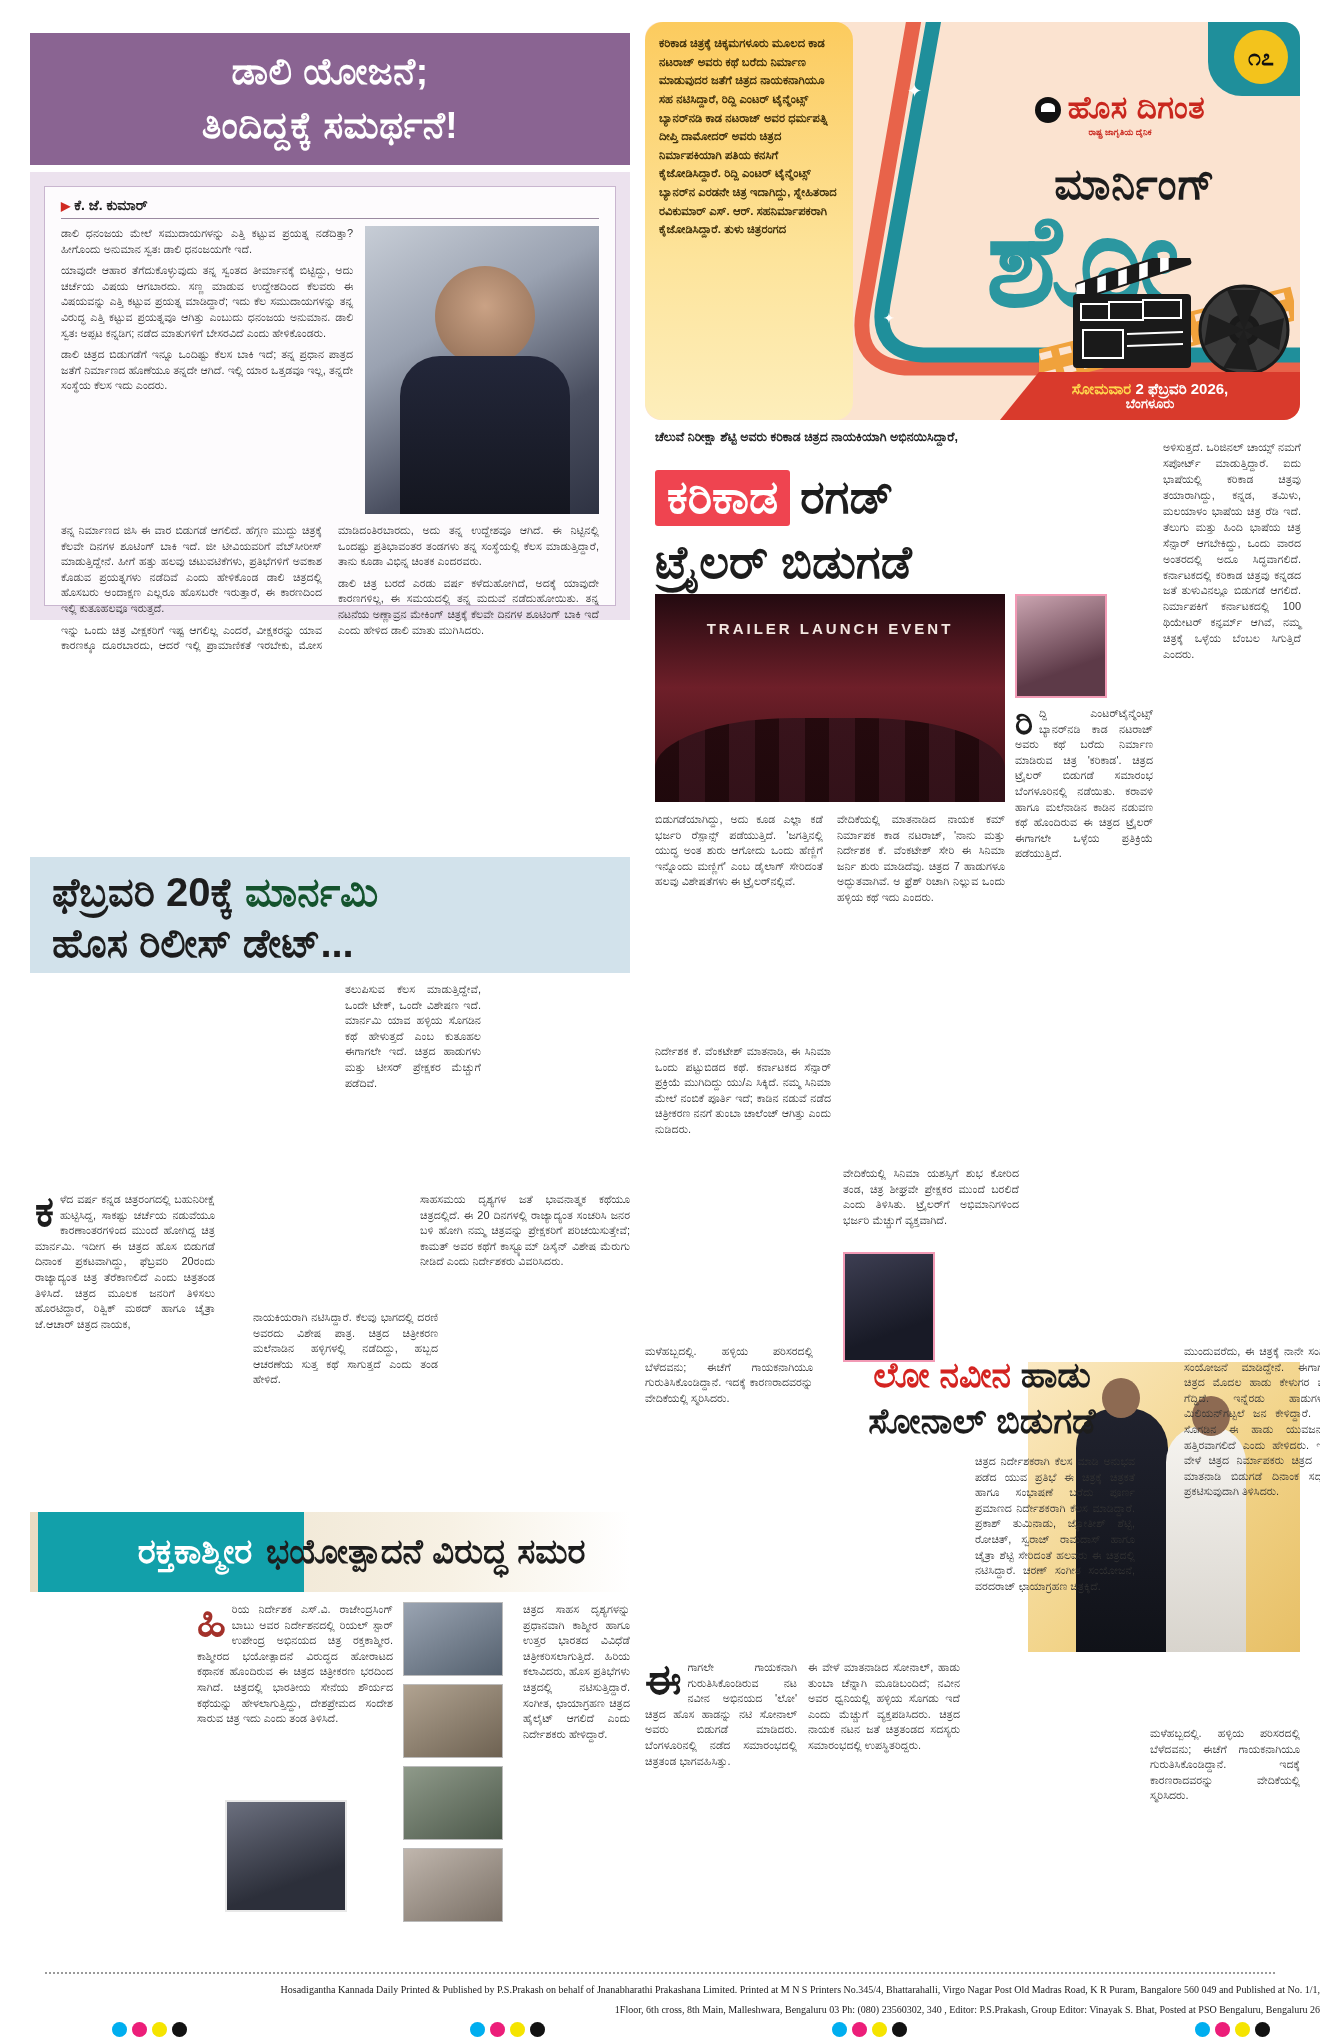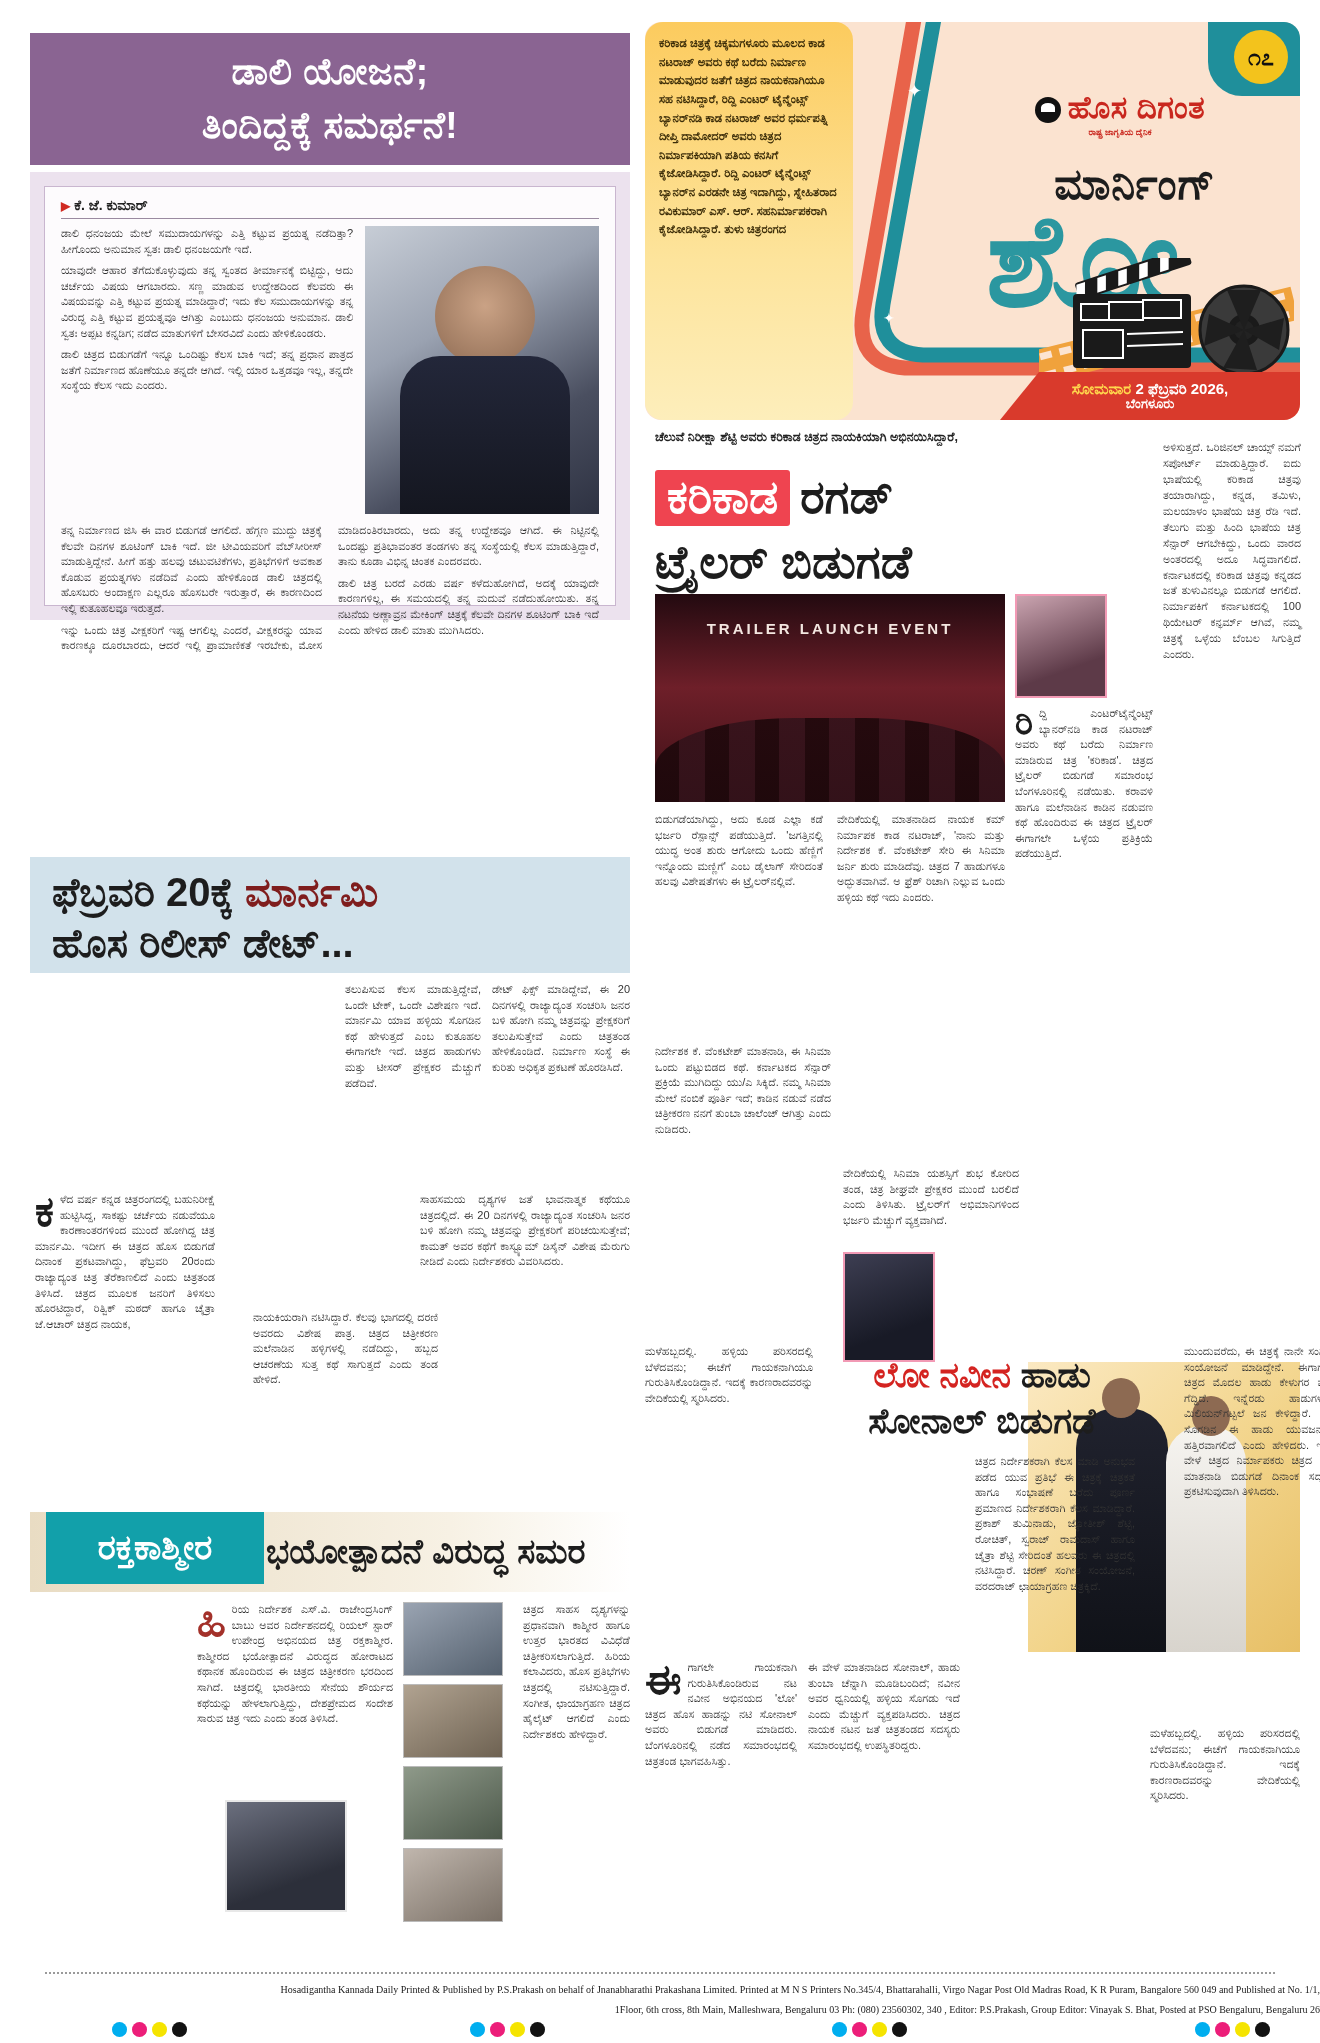--- a/index.html
+++ b/index.html
@@ -85,39 +85,39 @@
     background:linear-gradient(#20222e,#101218);}
   .ph-couple .f{position:absolute;left:138px;top:64px;width:80px;height:226px;border-radius:36px 36px 0 0;
     background:linear-gradient(#f6f4f0,#d8d4cd);}
   .ph-couple .m:before,.ph-couple .f:before{content:"";position:absolute;top:-30px;left:26px;width:38px;height:40px;
     border-radius:50%;background:#8d6a52;}
 
   
   .mn-head{left:30px;top:857px;width:600px;height:116px;background:#d2e2eb;
     padding:10px 0 0 22px;box-sizing:border-box;}
   .mn-head .l{font-size:40px;font-weight:bold;color:#1d1d1d;line-height:1.25;}
-  .mn-head .red{color:#7f1d1d;font-family:Liberation Serif, serif;}
+  .mn-head .red{color:#14532d;font-family:Liberation Serif, serif;}
   .ph-marnami{left:35px;top:982px;width:300px;height:200px;
     background:linear-gradient(140deg,#141a33 0%,#3c2147 55%,#56284e 100%);}
   .ph-marnami .ov{position:absolute;left:0;top:24px;width:100%;text-align:center;color:#f2892a;
     font-size:30px;font-weight:bold;letter-spacing:2px;}
   .ph-marnami .crowd{position:absolute;left:0;bottom:0;width:100%;height:96px;
     background:repeating-linear-gradient(90deg,#10131f 0 30px,#242a3e 30px 62px);border-radius:30% 30% 0 0/50% 50% 0 0;}
   .mn-r1{left:345px;top:982px;width:136px;height:200px;}
   .mn-r2{left:492px;top:982px;width:138px;height:200px;}
   .mn-c1{left:35px;top:1192px;width:180px;height:300px;}
   .mn-portrait{left:225px;top:1192px;}
   .pt-man2{width:118px;height:108px;background:linear-gradient(160deg,#6b6f7e,#2c2f3a 70%);border:2px solid #e8e8e8;}
   .mn-c2{left:225px;top:1310px;width:185px;height:182px;margin-left:28px;}
   .mn-c3{left:420px;top:1192px;width:210px;height:300px;}
 
   
   .rk-band{left:30px;top:1512px;width:600px;height:80px;background:linear-gradient(90deg,#e9dcc3,#f7f1e4 70%,#ffffff);}
-  .rk-box{position:absolute;left:16px;top:0;width:218px;height:72px;background:#12a0aa;color:#fff;
-    display:flex;align-items:center;justify-content:center;font-size:34px;font-weight:bold;}
+  .rk-box{position:absolute;left:8px;top:0;width:218px;height:80px;background:#12a0aa;color:#fff;
+    display:flex;align-items:center;justify-content:center;font-size:34px;font-weight:bold;padding-left:48px;}
   .rk-rest{position:absolute;left:236px;top:0;height:80px;display:flex;align-items:center;
     font-size:34px;font-weight:bold;color:#1d1d1d;}
   .rk-c1{left:197px;top:1602px;width:196px;height:333px;}
   .rk-ports{left:403px;top:1602px;width:110px;height:333px;display:flex;flex-direction:column;gap:8px;}
   .pt-sm{width:100px;height:74px;border:1px solid #bbb;box-sizing:border-box;}
   .pt-s1{background:linear-gradient(150deg,#9aa4b2,#54606e);}
   .pt-s2{background:linear-gradient(150deg,#b1a391,#6e6252);}
   .pt-s3{background:linear-gradient(150deg,#8f9a8a,#4c584a);}
   .pt-s4{background:linear-gradient(150deg,#c0b6ad,#7a7066);}
   .rk-c2{left:523px;top:1602px;width:107px;height:333px;}
@@ -298,21 +298,20 @@
     <div class="m"></div>
     <div class="f"></div>
   </div>
 
   <div class="abs mn-head">
     <div class="l"><span>ಫೆಬ್ರವರಿ 20ಕ್ಕೆ </span><span class="red">ಮಾರ್ನಮಿ</span></div>
     <div class="l">ಹೊಸ ರಿಲೀಸ್ ಡೇಟ್...</div>
   </div>
 
   <div class="abs mn-r1 bodytext just">ತಲುಪಿಸುವ ಕೆಲಸ ಮಾಡುತ್ತಿದ್ದೇವೆ, ಒಂದೇ ಟೇಕ್, ಒಂದೇ ವಿಶೇಷಣ ಇದೆ. ಮಾರ್ನಮಿ ಯಾವ ಹಳ್ಳಿಯ ಸೊಗಡಿನ ಕಥೆ ಹೇಳುತ್ತದೆ ಎಂಬ ಕುತೂಹಲ ಈಗಾಗಲೇ ಇದೆ. ಚಿತ್ರದ ಹಾಡುಗಳು ಮತ್ತು ಟೀಸರ್ ಪ್ರೇಕ್ಷಕರ ಮೆಚ್ಚುಗೆ ಪಡೆದಿವೆ.</div>
-  <div class="abs mn-r2 bodytext just">ಡೇಟ್ ಫಿಕ್ಸ್ ಮಾಡಿದ್ದೇವೆ, ಈ 20 ದಿನಗಳಲ್ಲಿ ರಾಜ್ಯಾದ್ಯಂತ ಸಂಚರಿಸಿ ಜನರ ಬಳಿ ಹೋಗಿ ನಮ್ಮ ಚಿತ್ರವನ್ನು ಪ್ರೇಕ್ಷಕರಿಗೆ ತಲುಪಿಸುತ್ತೇವೆ ಎಂದು ಚಿತ್ರತಂಡ ಹೇಳಿಕೊಂಡಿದೆ. ನಿರ್ಮಾಣ ಸಂಸ್ಥೆ ಈ ಕುರಿತು ಅಧಿಕೃತ ಪ್ರಕಟಣೆ ಹೊರಡಿಸಿದೆ.</div>
 
   <div class="abs mn-c1 bodytext just">
     <span class="dropcap">ಕ</span><span>ಳೆದ ವರ್ಷ ಕನ್ನಡ ಚಿತ್ರರಂಗದಲ್ಲಿ ಬಹುನಿರೀಕ್ಷೆ ಹುಟ್ಟಿಸಿದ್ದ, ಸಾಕಷ್ಟು ಚರ್ಚೆಯ ನಡುವೆಯೂ ಕಾರಣಾಂತರಗಳಿಂದ ಮುಂದೆ ಹೋಗಿದ್ದ ಚಿತ್ರ ಮಾರ್ನಮಿ. ಇದೀಗ ಈ ಚಿತ್ರದ ಹೊಸ ಬಿಡುಗಡೆ ದಿನಾಂಕ ಪ್ರಕಟವಾಗಿದ್ದು, ಫೆಬ್ರವರಿ 20ರಂದು ರಾಜ್ಯಾದ್ಯಂತ ಚಿತ್ರ ತೆರೆಕಾಣಲಿದೆ ಎಂದು ಚಿತ್ರತಂಡ ತಿಳಿಸಿದೆ. ಚಿತ್ರದ ಮೂಲಕ ಜನರಿಗೆ ತಿಳಿಸಲು ಹೊರಟಿದ್ದಾರೆ, ರಿತ್ವಿಕ್ ಮಠದ್ ಹಾಗೂ ಚೈತ್ರಾ ಜೆ.ಆಚಾರ್ ಚಿತ್ರದ ನಾಯಕ,</span>
   </div>
   <div class="abs mn-portrait photo pt-man2"></div>
   <div class="abs mn-c2 bodytext just">ನಾಯಕಿಯರಾಗಿ ನಟಿಸಿದ್ದಾರೆ. ಕೆಲವು ಭಾಗದಲ್ಲಿ ದರಣಿ ಅವರದು ವಿಶೇಷ ಪಾತ್ರ. ಚಿತ್ರದ ಚಿತ್ರೀಕರಣ ಮಲೆನಾಡಿನ ಹಳ್ಳಿಗಳಲ್ಲಿ ನಡೆದಿದ್ದು, ಹಬ್ಬದ ಆಚರಣೆಯ ಸುತ್ತ ಕಥೆ ಸಾಗುತ್ತದೆ ಎಂದು ತಂಡ ಹೇಳಿದೆ.</div>
   <div class="abs mn-c3 bodytext just">ಸಾಹಸಮಯ ದೃಶ್ಯಗಳ ಜತೆ ಭಾವನಾತ್ಮಕ ಕಥೆಯೂ ಚಿತ್ರದಲ್ಲಿದೆ. ಈ 20 ದಿನಗಳಲ್ಲಿ ರಾಜ್ಯಾದ್ಯಂತ ಸಂಚರಿಸಿ ಜನರ ಬಳಿ ಹೋಗಿ ನಮ್ಮ ಚಿತ್ರವನ್ನು ಪ್ರೇಕ್ಷಕರಿಗೆ ಪರಿಚಯಿಸುತ್ತೇವೆ; ಕಾಮತ್ ಅವರ ಕಥೆಗೆ ಕಾಸ್ಟ್ಯೂಮ್ ಡಿಸೈನ್ ವಿಶೇಷ ಮೆರುಗು ನೀಡಿದೆ ಎಂದು ನಿರ್ದೇಶಕರು ವಿವರಿಸಿದರು.</div>
 
   <div class="abs rk-band">
     <div class="rk-box">ರಕ್ತಕಾಶ್ಮೀರ</div>

